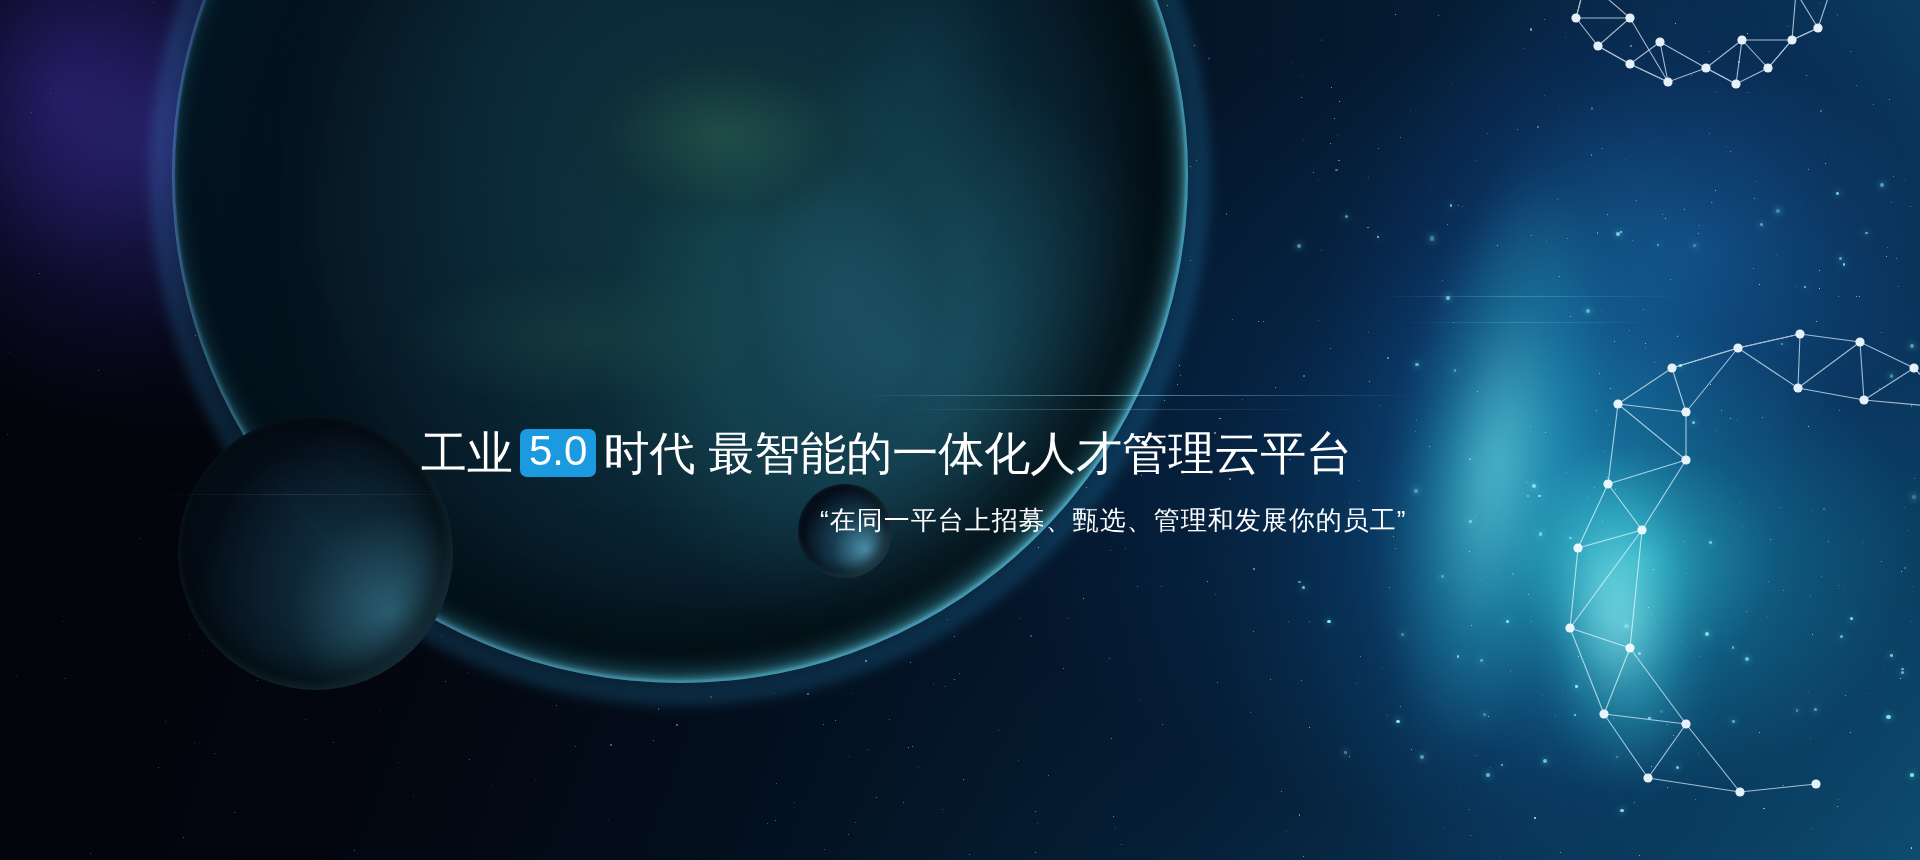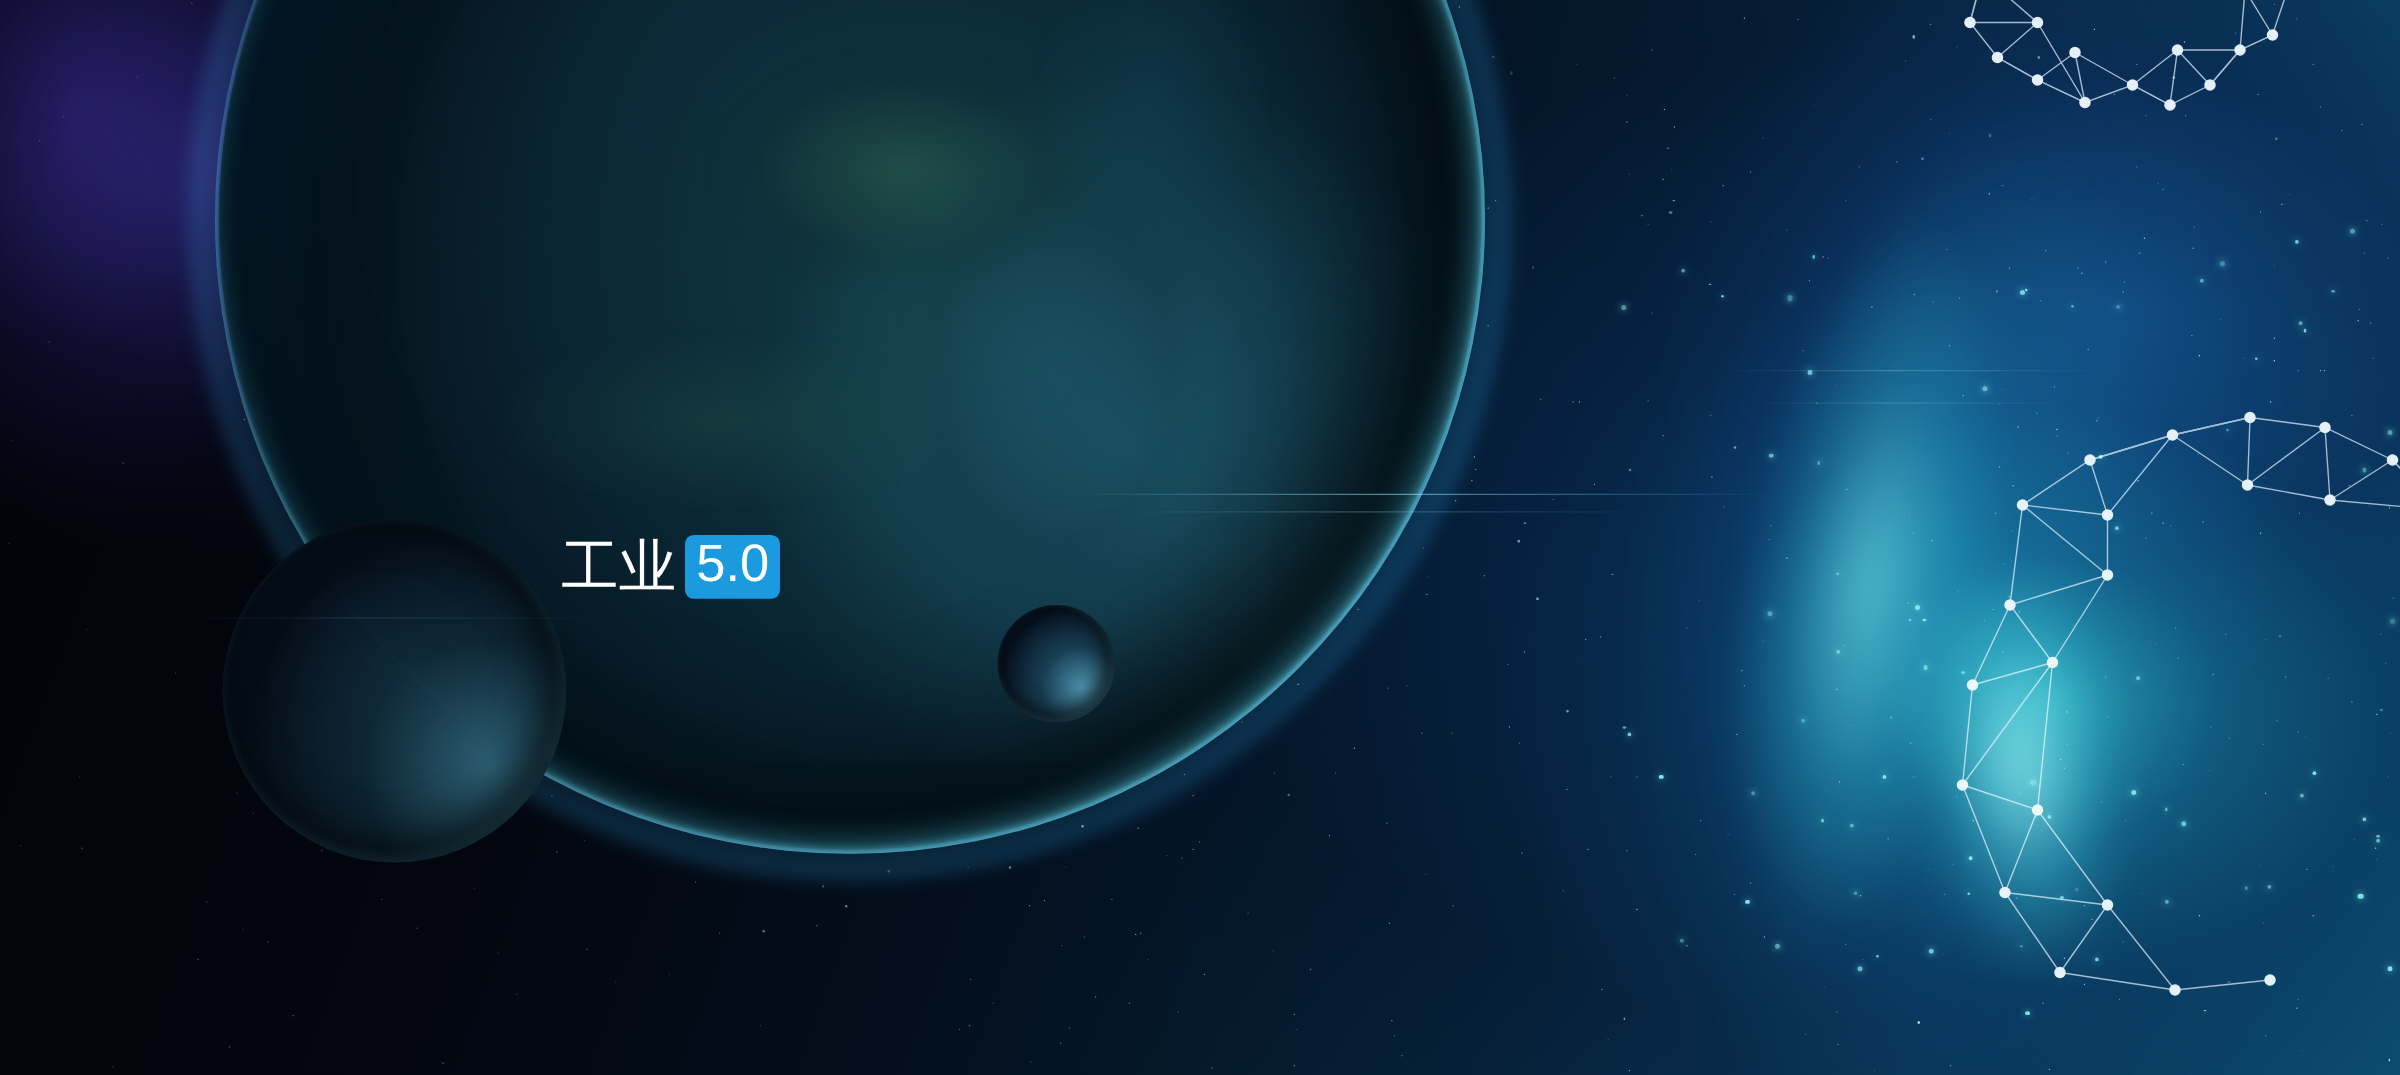--- a/index.html
+++ b/index.html
@@ -203,21 +203,21 @@
   .tagline {
     position: absolute;
     left: 421px;
     top: 428px;
     font-size: 46px;
     line-height: 1.1;
     color: #ffffff;
     font-weight: 400;
     white-space: nowrap;
     display: flex;
-    margin-left: 28px;
+    align-items: center;
   }
   .tagline .seg { display: inline-block; }
   .badge-40 {
     display: inline-flex;
     align-items: center;
     justify-content: center;
     background: #1b9ae0;
     color: #ffffff;
     border-radius: 7px;
     font-size: 42px;
@@ -1022,17 +1022,19 @@
     </g>
   </svg>
 
   <div class="copy">
 
 
 
     <div class="tagline">
       <span class="seg">工业</span>
       <span class="badge-40">5.0</span>
+      <span class="seg">时代 最智能的一体化人才管理云平台</span>
     </div>
 
+    <div class="quote">“在同一平台上招募、甄选、管理和发展你的员工”</div>
 
   </div>
 </div>
 
 </body></html>

